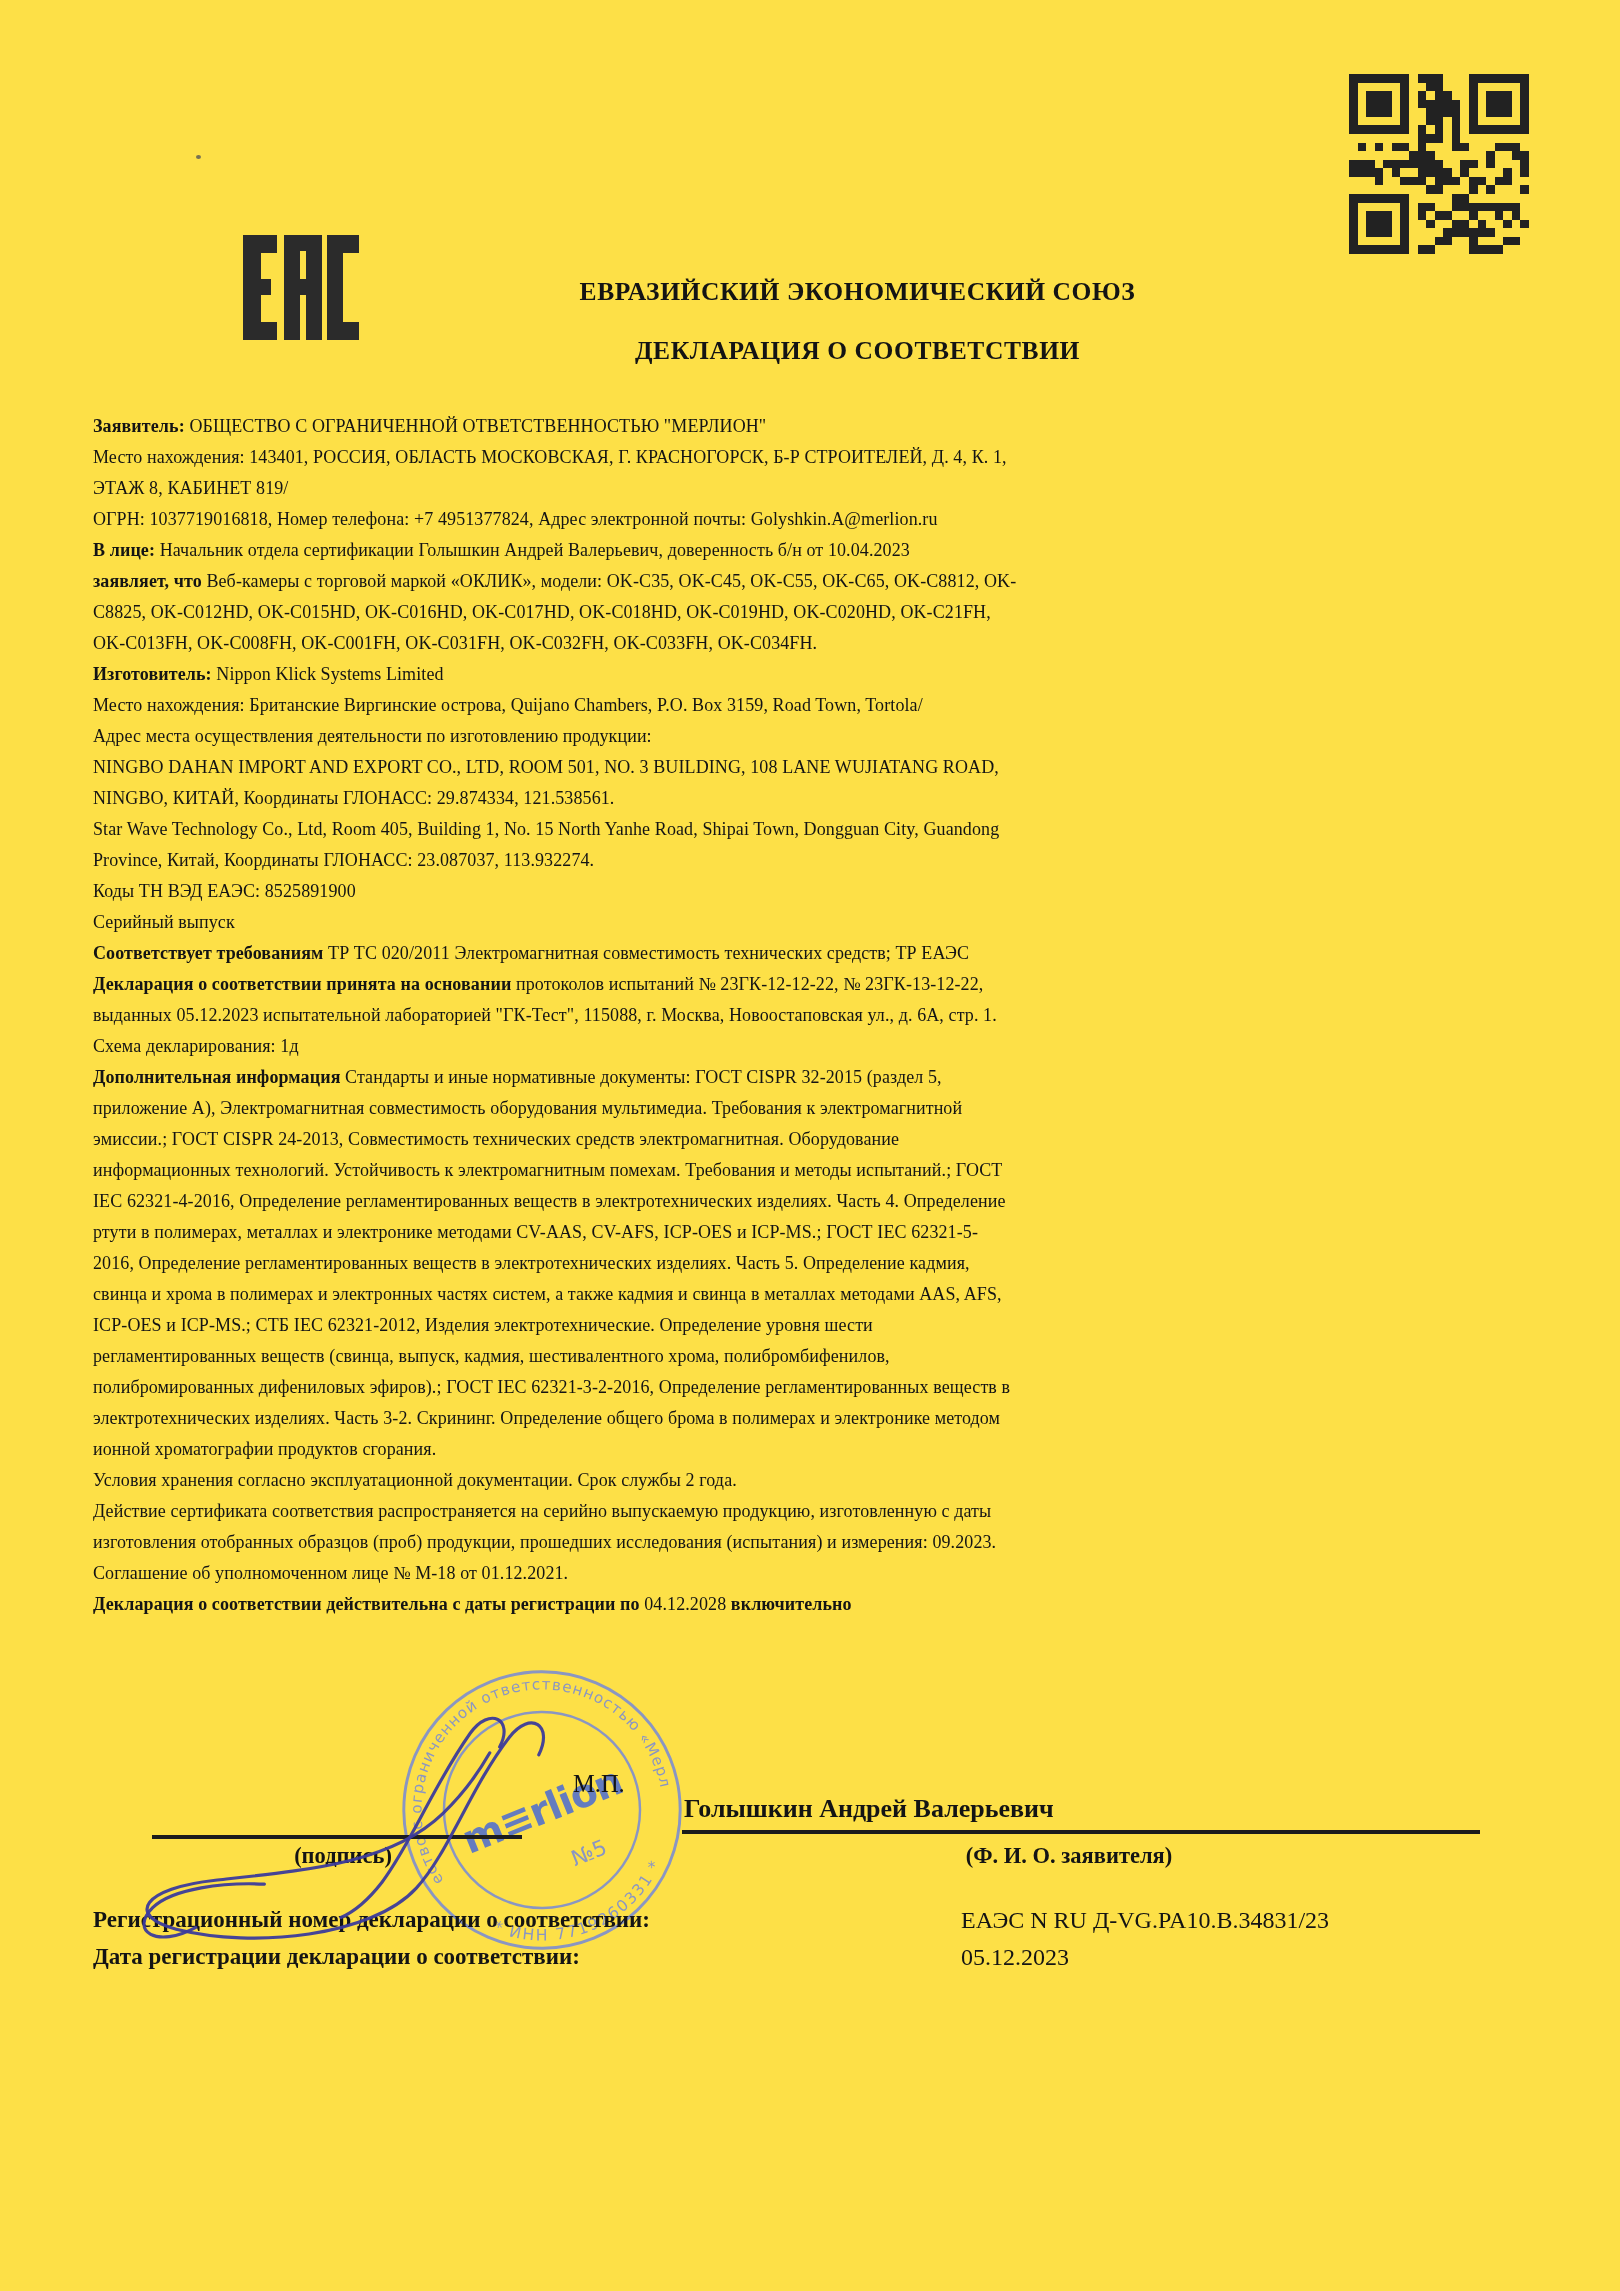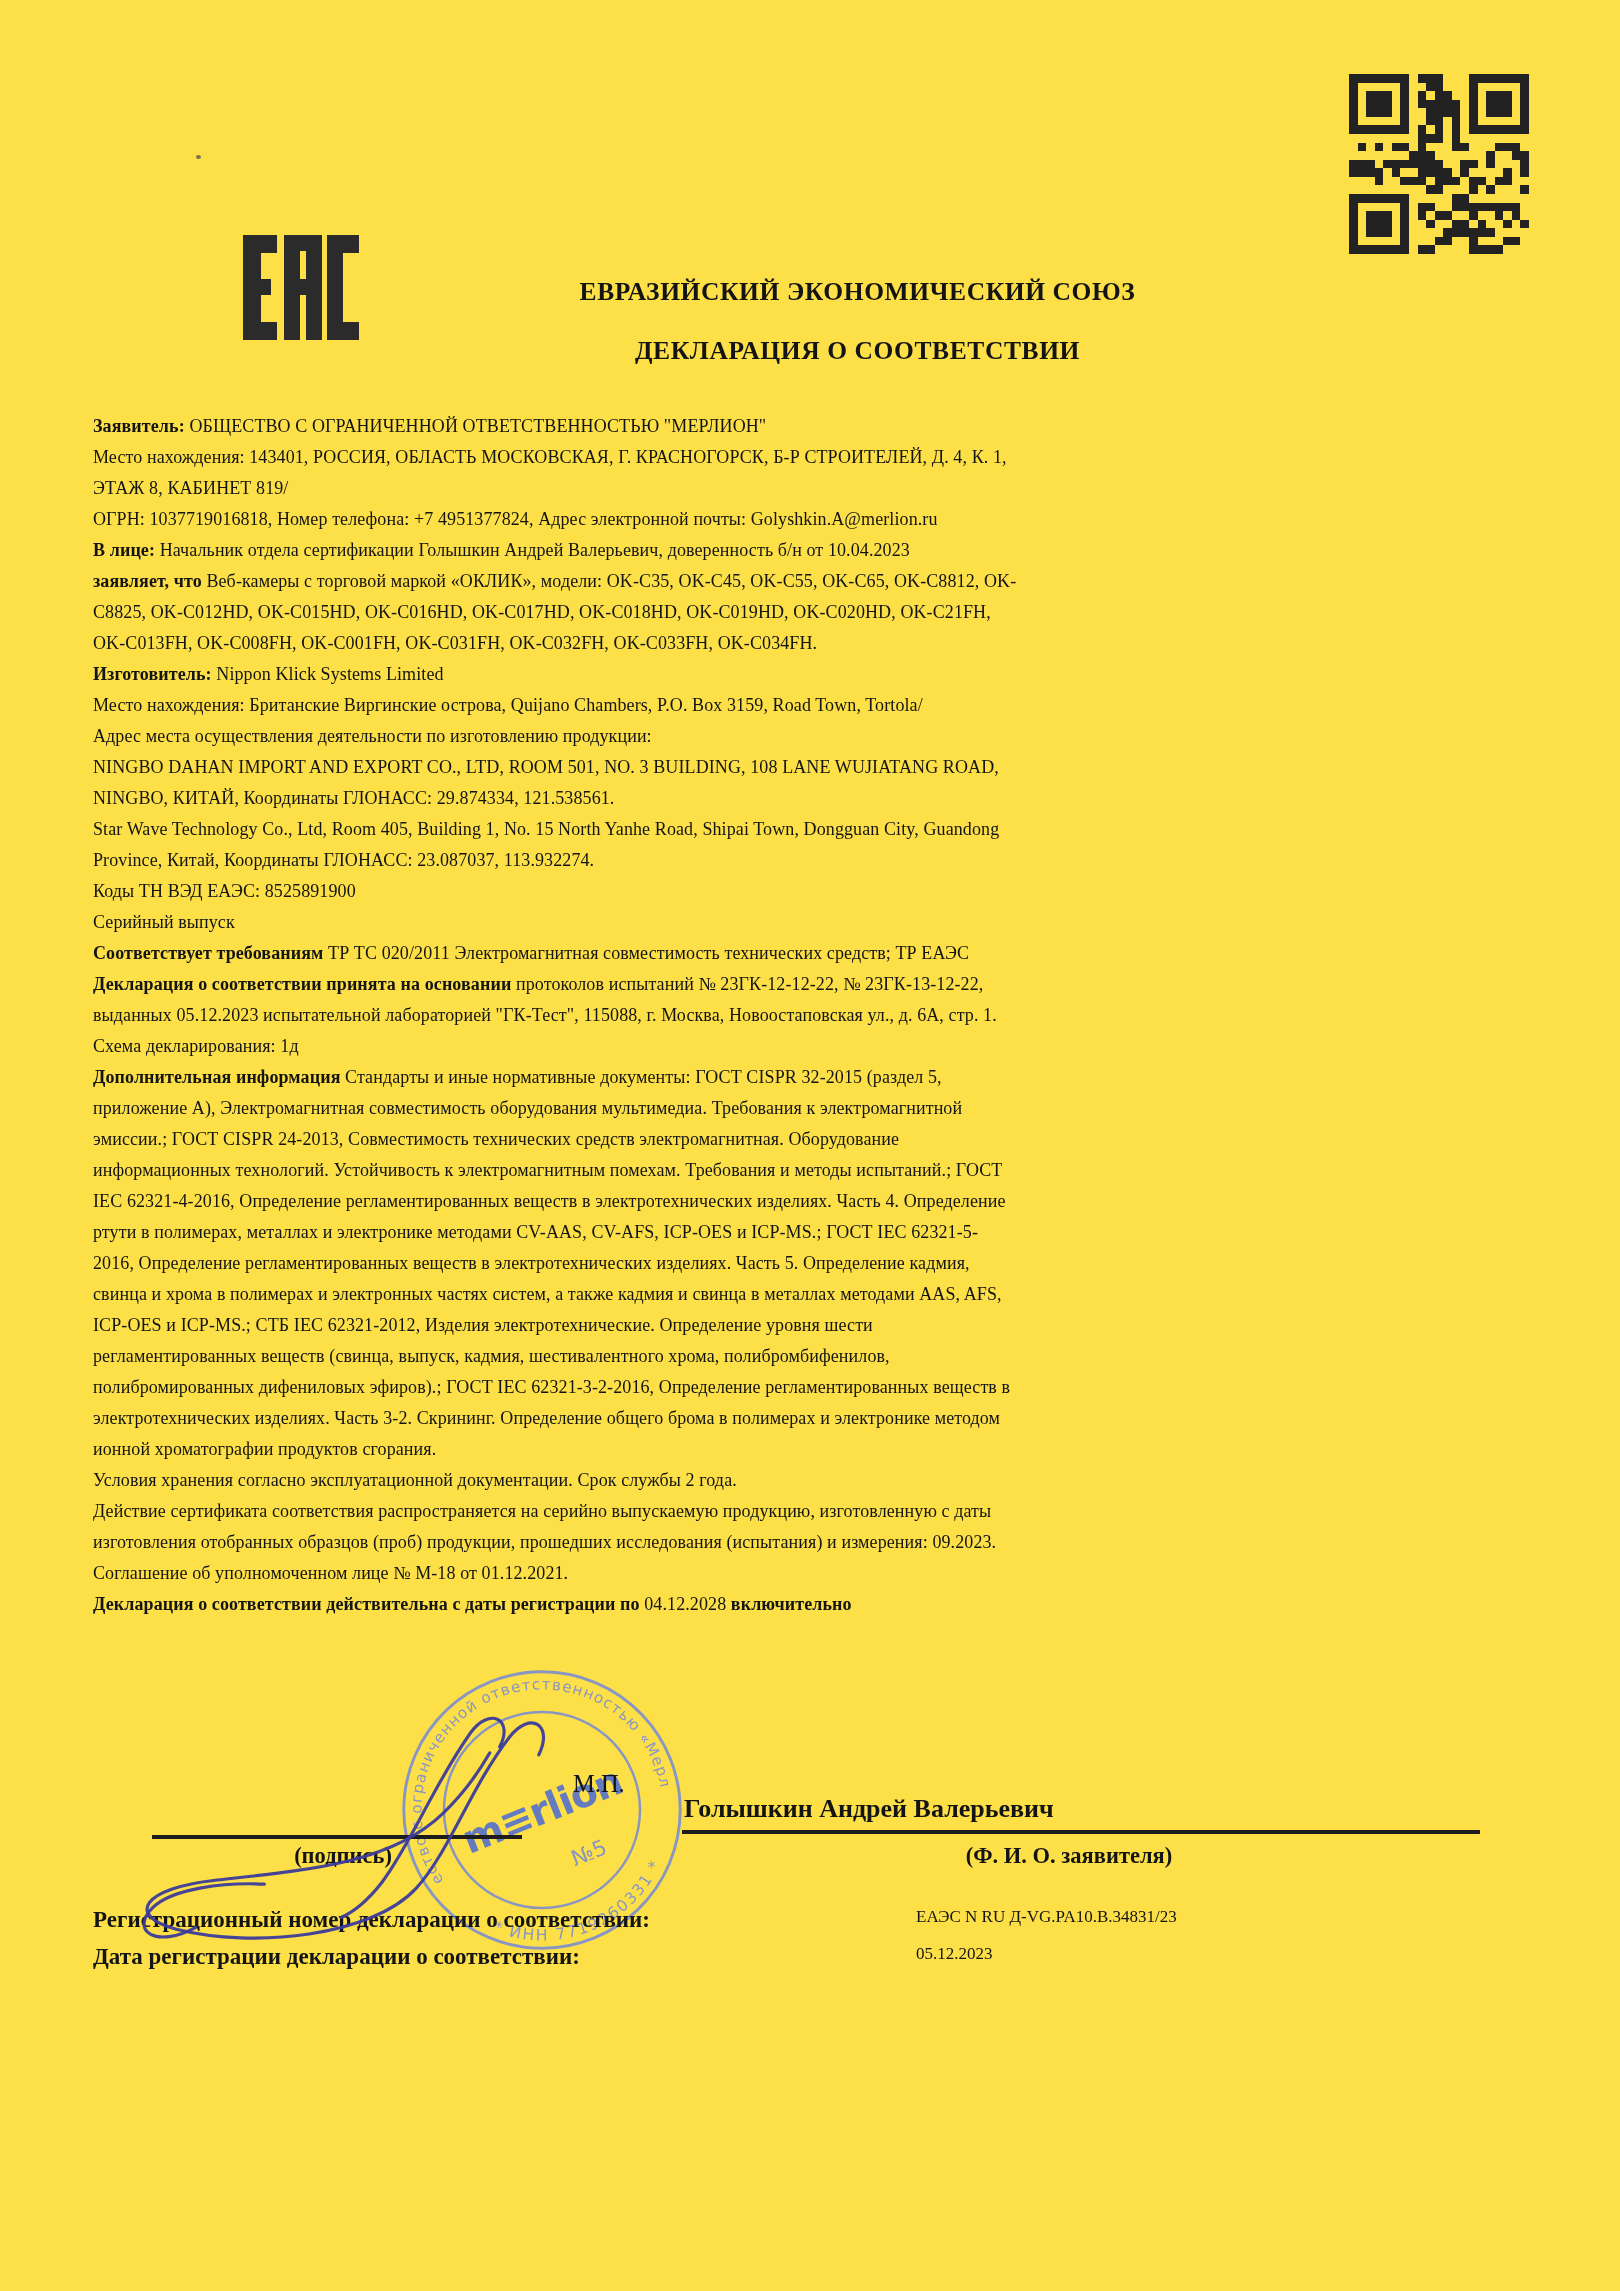--- a/index.html
+++ b/index.html
@@ -25,21 +25,21 @@
   .mp{position:absolute;left:573px;top:1770px;font-size:24.5px;font-weight:400;z-index:2;}
   .sig-name{position:absolute;left:684px;top:1794px;font-size:26px;z-index:2;white-space:nowrap;font-weight:bold;}
   .rule{position:absolute;height:3.9px;background:#1c1c1c;z-index:2;}
   .rule-left{left:152px;top:1835px;width:370px;}
   .rule-right{left:682px;top:1830px;width:798px;}
   .cap{position:absolute;font-size:22.5px;font-weight:700;text-align:center;z-index:2;white-space:nowrap;}
   .cap-sign{left:257px;top:1843px;width:172px;}
   .cap-fio{left:912px;top:1843px;width:314px;}
   
   .reg-label{position:absolute;left:93px;font-size:23px;font-weight:700;white-space:nowrap;z-index:2;}
-  .reg-value{position:absolute;left:916px;font-size:17px;white-space:nowrap;z-index:2;}
+  .reg-value{position:absolute;left:961px;font-size:24px;white-space:nowrap;z-index:2;}
   .r1{top:1907px;} .r2{top:1944px;font-family:Liberation Serif, serif;}
   
   .stamp{position:absolute;left:395px;top:1663px;width:294px;height:294px;opacity:.88;z-index:1;}
   .ring{fill:none;stroke:#7b8cd4;stroke-width:3px;}
   .ring2{stroke-width:2.5px;}
   .ringtext{fill:#7b8cd4;font-family:"DejaVu Sans",sans-serif;font-size:15.5px;letter-spacing:1.1px;}
   .ringtext-b{fill:#7b8cd4;font-family:"DejaVu Sans",sans-serif;font-size:16px;letter-spacing:2px;}
   .stamp-logo{fill:#4f6fd0;font-family:"DejaVu Sans",sans-serif;font-weight:700;font-size:40px;letter-spacing:-1px;}
   .stamp-num{fill:#7b8cd4;font-family:"DejaVu Sans",sans-serif;font-size:22px;}
   

